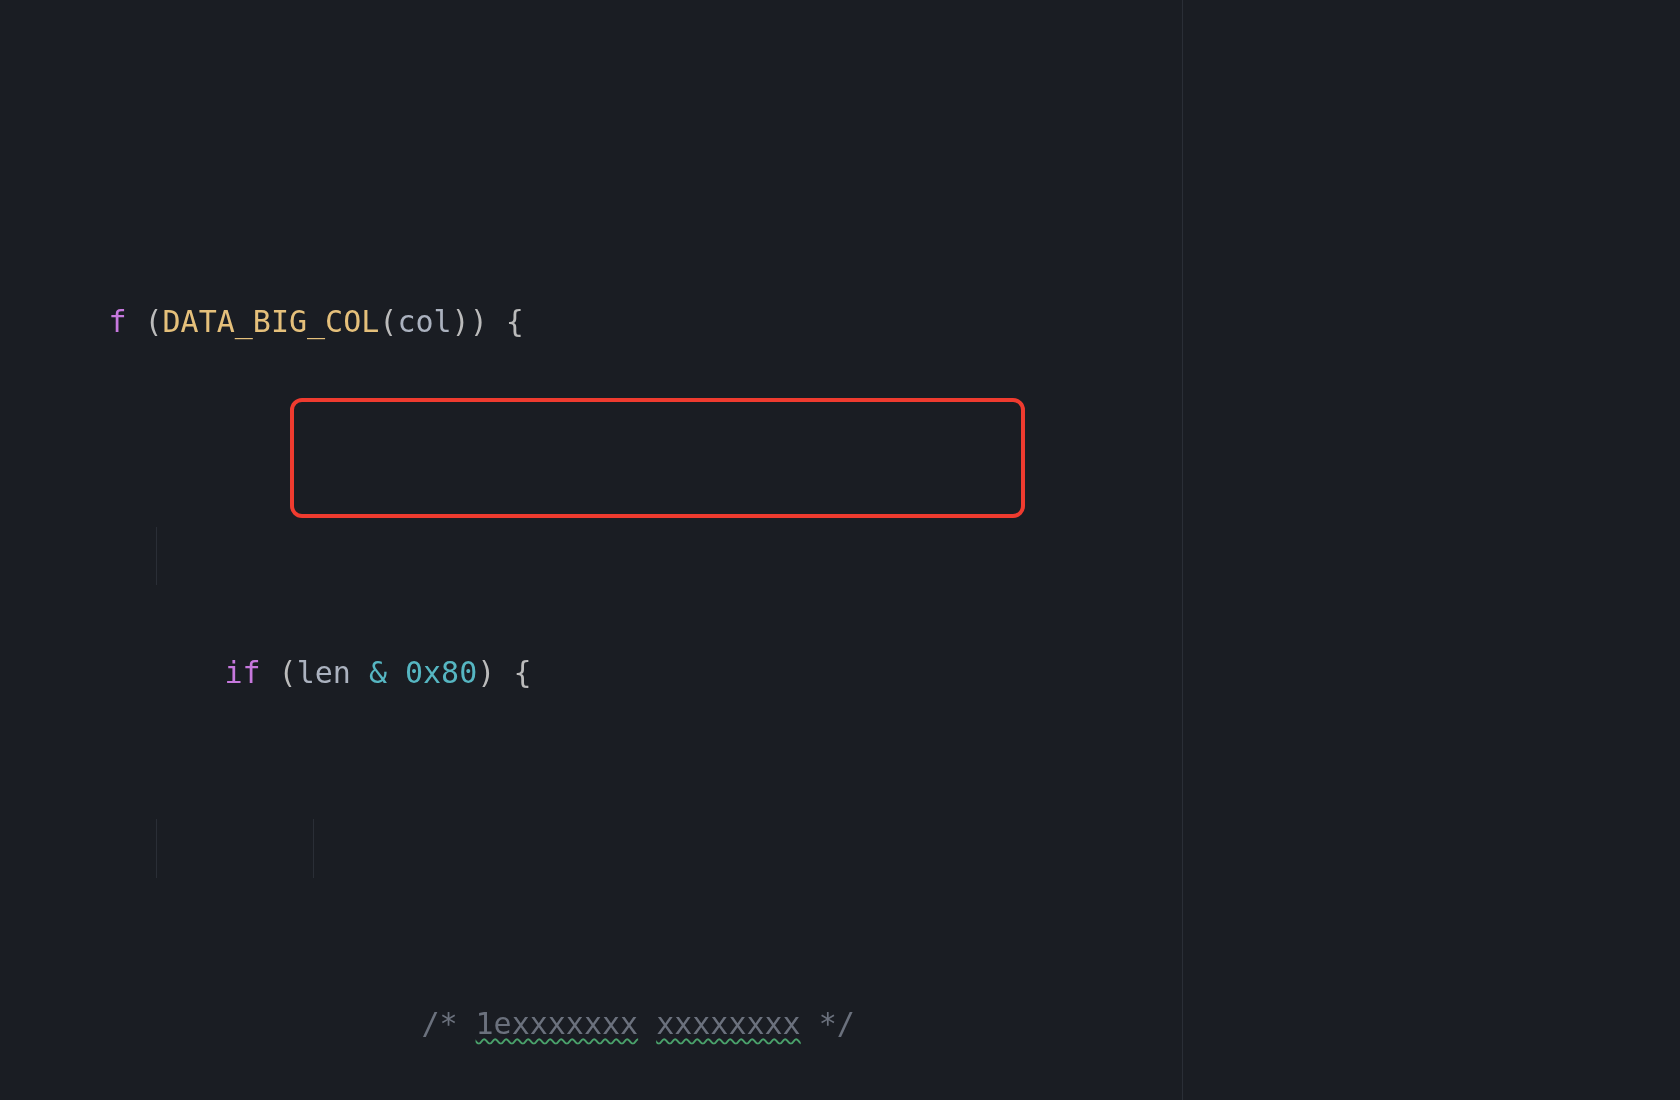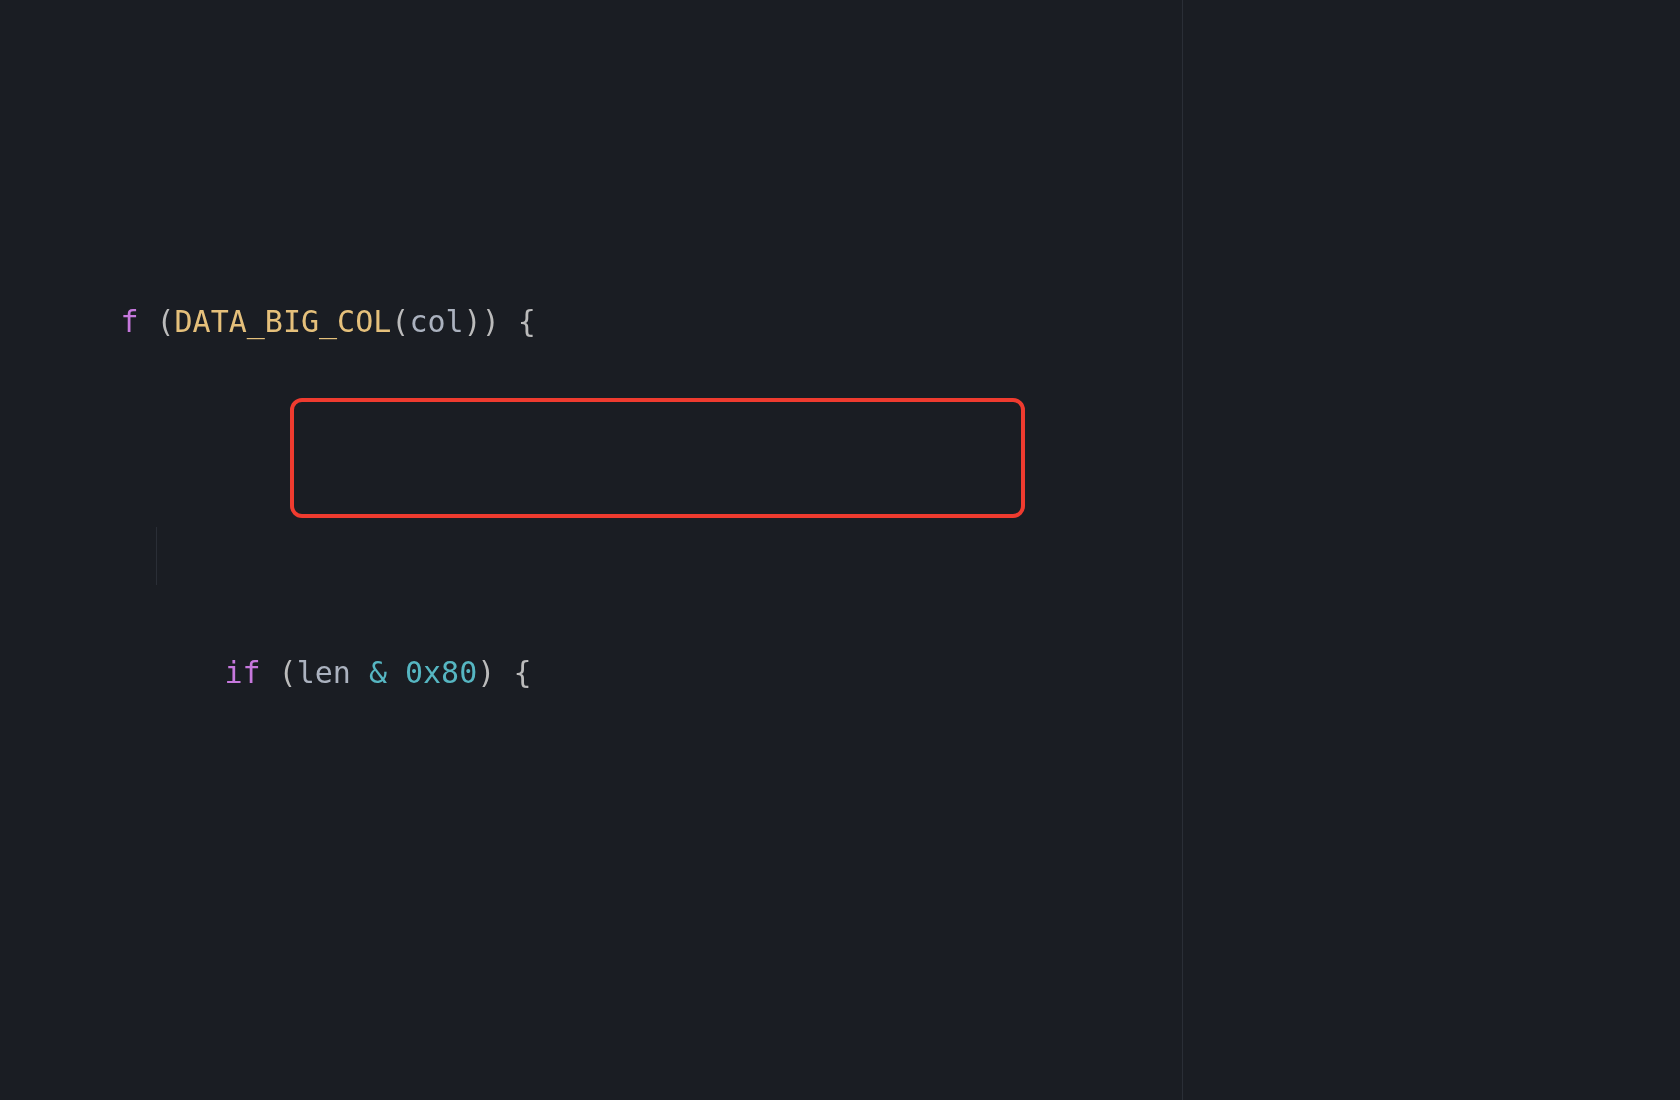--- a/index.html
+++ b/index.html
@@ -65,31 +65,36 @@
 </style>
 </head>
 <body>
 
 <div class="editor">
   <div class="ruler"></div>
 
   <div class="code">
 
     
-    <div class="line" style="padding-left:12px;">
+    <div class="line" style="padding-left:0px;">
       <span class="kw">f</span><span class="paren"> </span><span class="paren">(</span><span class="fn">DATA_BIG_COL</span><span class="paren">(</span><span class="var">col</span><span class="paren">)</span><span class="paren">)</span><span> </span><span class="brace">{</span>
     </div>
 
     
     <div class="line" style="padding-left:116px;">
       <div class="indent-guide" style="left:156px"></div>
       <span class="kw">if</span><span> </span><span class="paren">(</span><span class="var">len</span><span> </span><span class="op">&amp;</span><span> </span><span class="num">0x80</span><span class="paren">)</span><span> </span><span class="brace">{</span>
     </div>
 
     
+    <div class="line" style="padding-left:313px;">
+      <div class="indent-guide" style="left:156px"></div>
+      <div class="indent-guide" style="left:313px"></div>
+      <span class="cmt">/* </span><span class="typo">1exxxxxxx</span><span class="cmt"> </span><span class="typo">xxxxxxxx</span><span class="cmt"> */</span>
+    </div>
 
     
     
 
     
     
 
     
     
 

